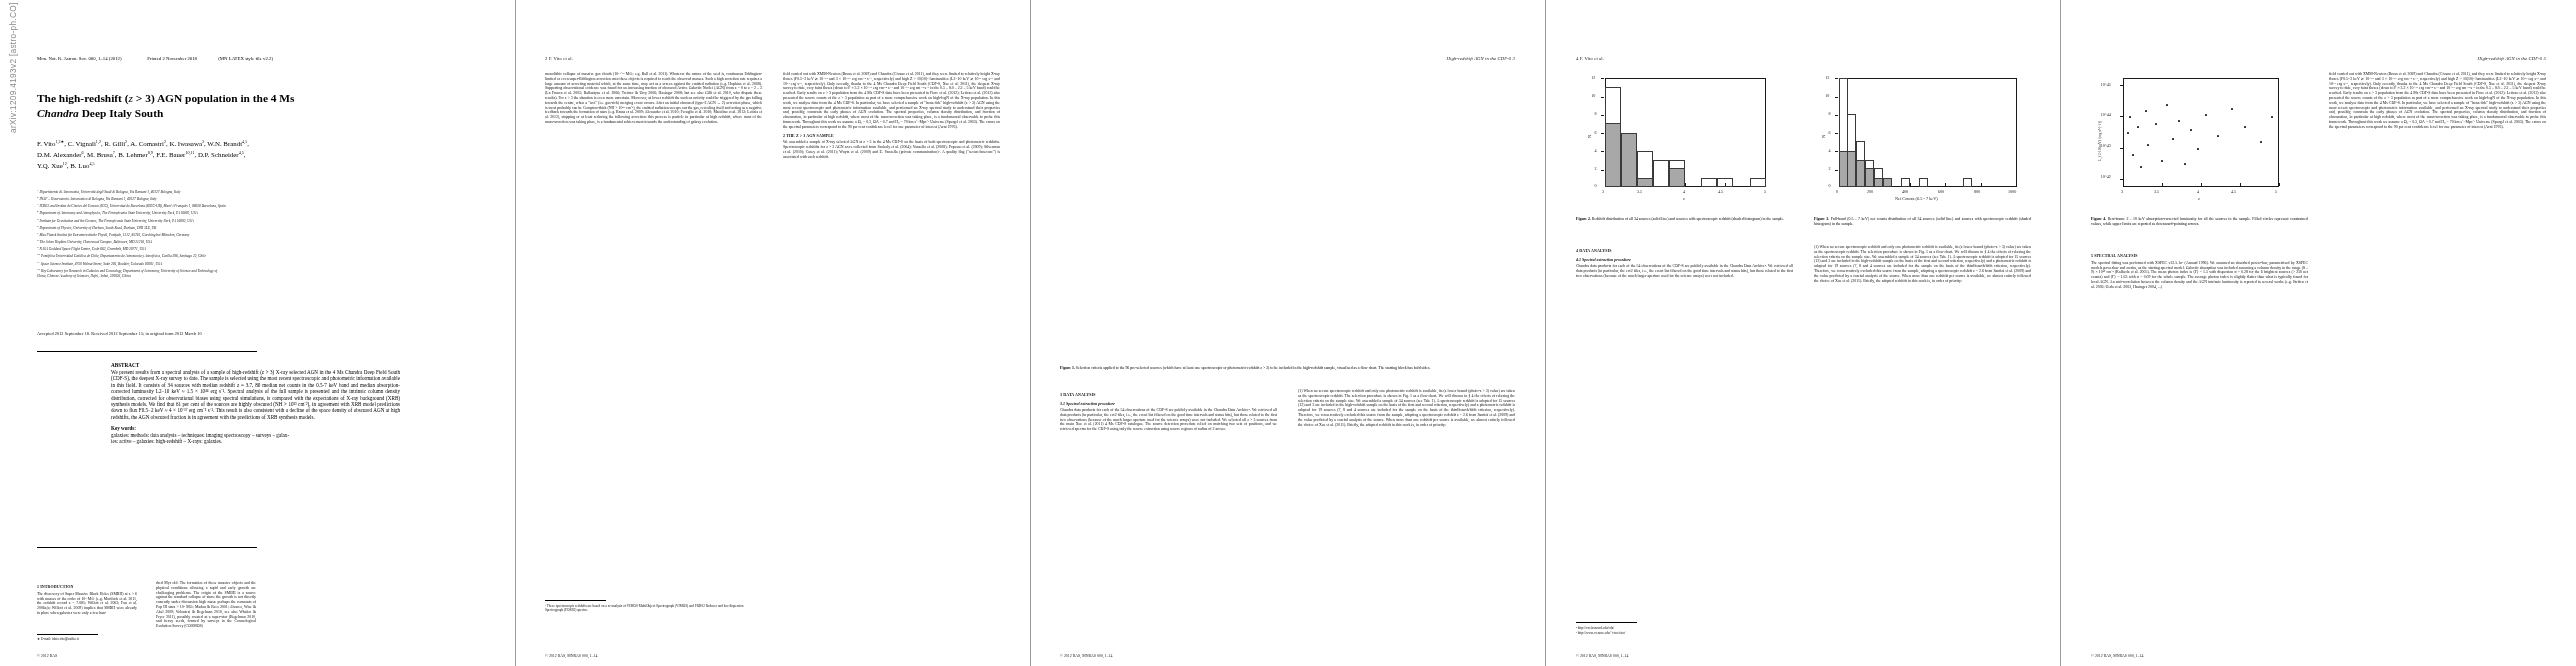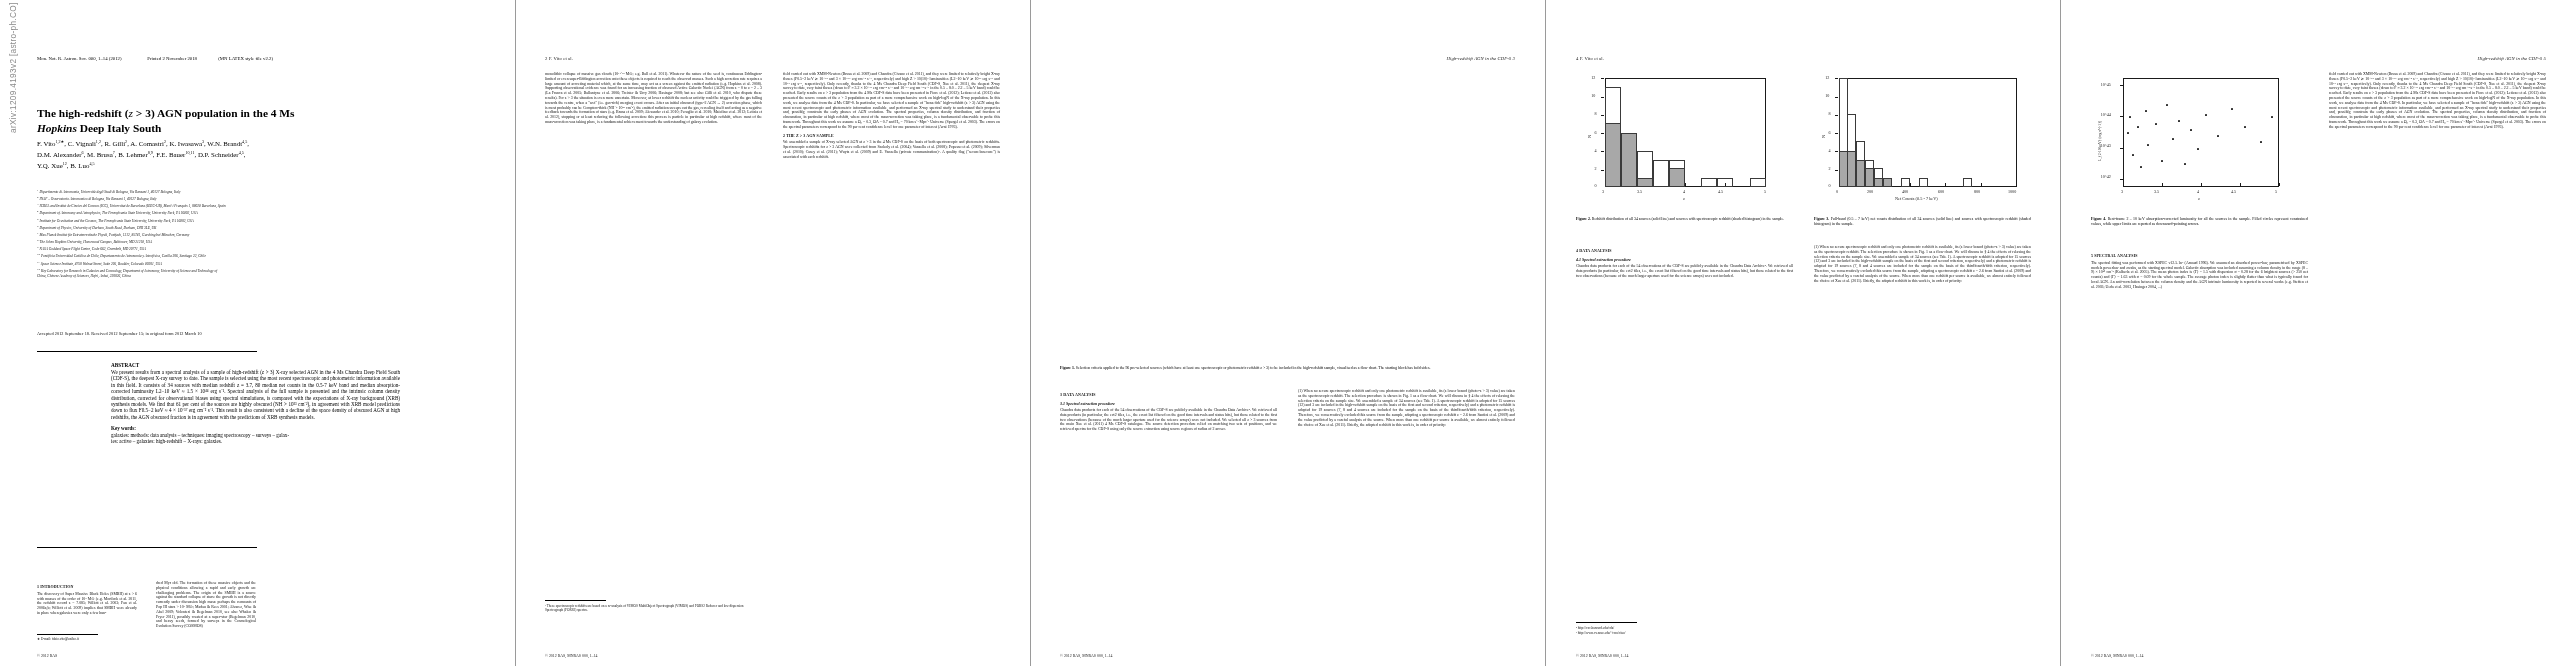--- a/index.html
+++ b/index.html
@@ -50,21 +50,21 @@
     color:#8b8b8b;
     font-family:"Liberation Sans", sans-serif;
     letter-spacing:0.3px;
     white-space:nowrap;
   }
   .jref { position:absolute; left:37px; top:56px; font-size:4.8px; white-space:nowrap; }
   .jref .cls { margin-left:24.5px; }
   .jref .cls2 { margin-left:20px; }
 
   .title {
-    position:absolute; left:37px; top:106px; width:445px;
+    position:absolute; left:37px; top:91px; width:445px;
     font-size:11.4px; font-weight:bold; line-height:14.5px;
     color:#000;
   }
   .title i { font-style:italic; }
   .title .mth { font-style:italic; font-weight:normal; }
 
   .authors {
     position:absolute; left:37px; top:138px; width:461px;
     font-size:6.9px; line-height:8.6px;
   }
@@ -138,21 +138,21 @@
     <div class="arxivbar">arXiv:1209.4193v2  [astro-ph.CO]  26 Oct 2012</div>
 
     <div class="jref">
       <span>Mon. Not. R. Astron. Soc. 000, 1–14 (2012)</span>
       <span class="cls">Printed 2 November 2018</span>
       <span class="cls2">(MN LATEX style file v2.2)</span>
     </div>
 
     <div class="title">
       <div>The high-redshift (<span class="mth">z</span> &gt; 3) AGN population in the 4 Ms</div>
-      <div><i>Hopkins</i><span> Deep Italy South</span></div>
+      <div><i>Chandra</i><span> Deep Italy South</span></div>
     </div>
 
     <div class="authors">
       <div>F. Vito<sup>1,2★</sup>, C. Vignali<sup>1,2</sup>, R. Gilli<sup>2</sup>, A. Comastri<sup>2</sup>, K. Iwasawa<sup>3</sup>, W.N. Brandt<sup>4,5</sup>,</div>
       <div>D.M. Alexander<sup>6</sup>, M. Brusa<sup>7</sup>, B. Lehmer<sup>8,9</sup>, F.E. Bauer<sup>10,11</sup>, D.P. Schneider<sup>4,5</sup>,</div>
       <div>Y.Q. Xue<sup>12</sup>, B. Luo<sup>4,5</sup></div>
     </div>
 
     <div class="affils">
       <div><sup>1</sup><span>Dipartimento di Astronomia, Università degli Studi di Bologna, Via Ranzani 1, 40127 Bologna, Italy</span></div>

